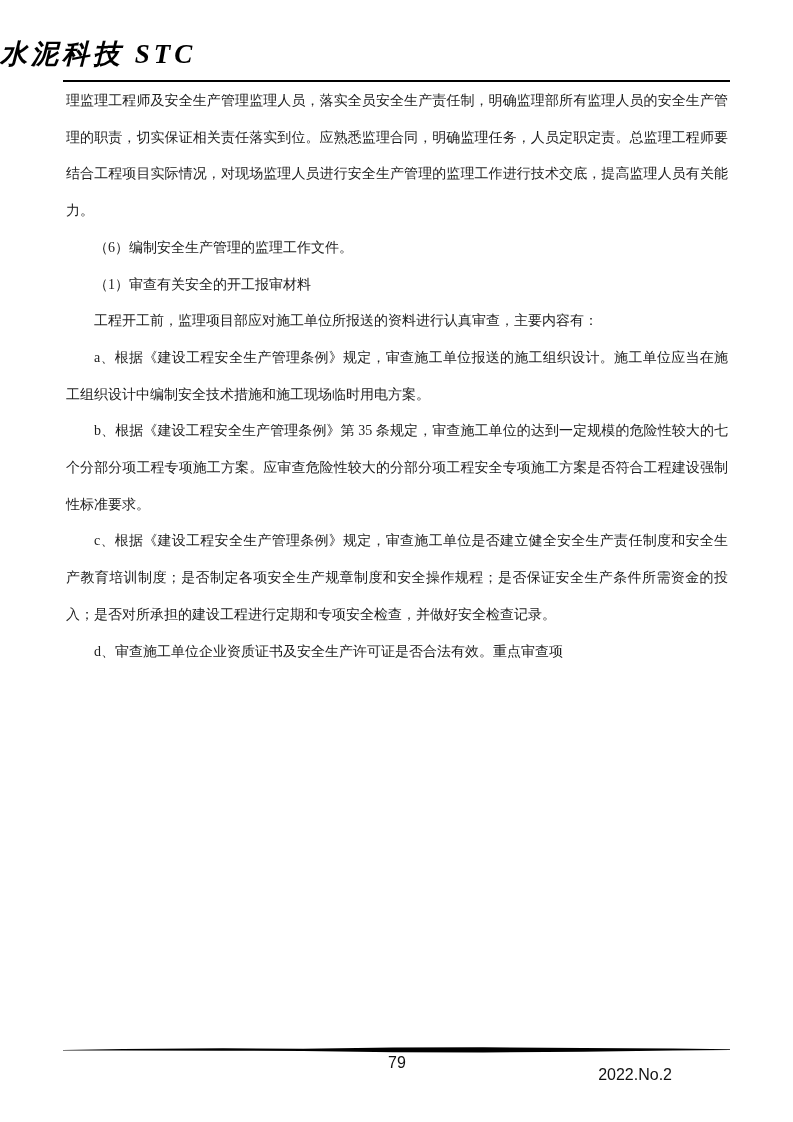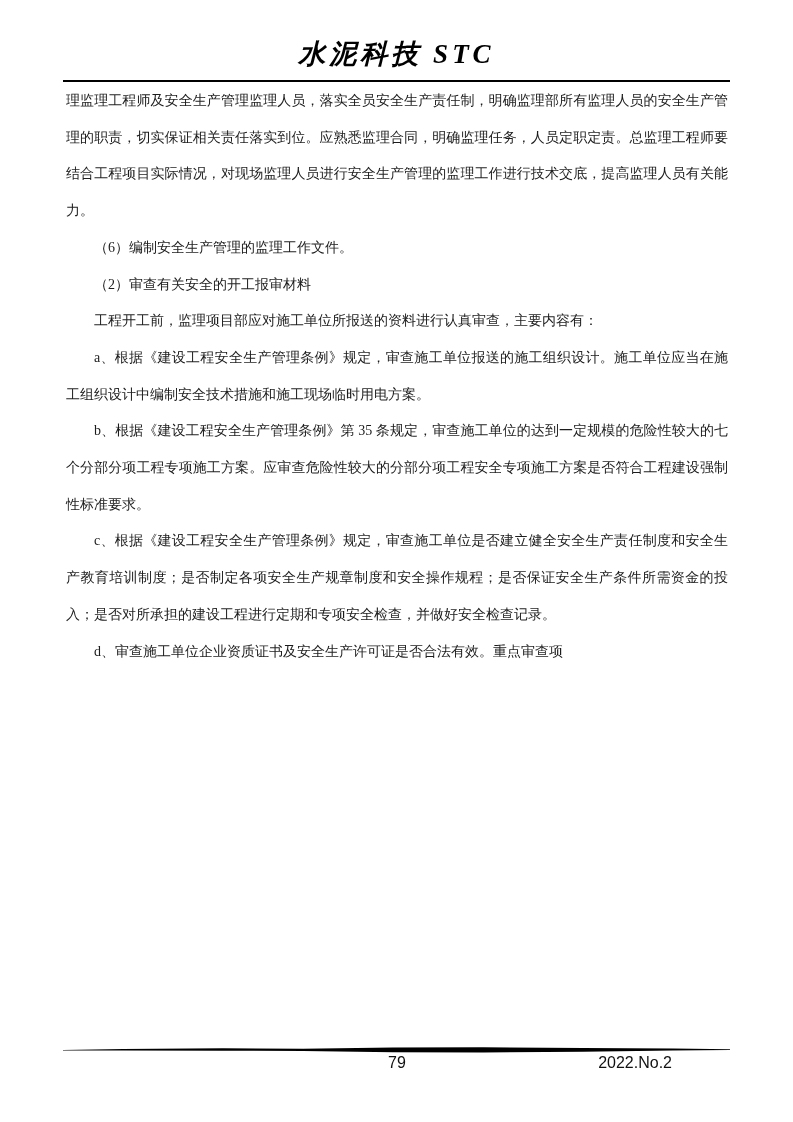--- a/index.html
+++ b/index.html
@@ -16,21 +16,21 @@
     font-family: "Liberation Serif", serif;
     overflow: hidden;
     margin: 0 auto;
   }
   
   .journal-title {
     position: absolute;
     top: 36px;
     left: 0;
     width: 100%;
-    text-align: center;
+    text-align: left;
     font-size: 27px;
     font-style: italic;
     font-weight: 600;
     letter-spacing: 4px;
     color: #000000;
   }
   .header-rule {
     position: absolute;
     top: 80px;
     left: 63px;
@@ -78,35 +78,35 @@
   }
   .page-number {
     position: absolute;
     left: 0;
     right: 0;
     text-align: center;
   }
   .issue-number {
     position: absolute;
     right: 56px;
-    top: 0;
+    top: 12px;
   }
 </style>
 </head>
 <body>
 
 <div class="page">
 
   <div class="journal-title">水泥科技 STC</div>
   <div class="header-rule"></div>
 
   <main class="doc-body" id="paragraph-container">
       <p class="">理监理工程师及安全生产管理监理人员，落实全员安全生产责任制，明确监理部所有监理人员的安全生产管理的职责，切实保证相关责任落实到位。应熟悉监理合同，明确监理任务，人员定职定责。总监理工程师要结合工程项目实际情况，对现场监理人员进行安全生产管理的监理工作进行技术交底，提高监理人员有关能力。</p>
       <p class="indent">（6）编制安全生产管理的监理工作文件。</p>
-      <p class="indent">（2）审查有关安全的开工报审材料</p>
+      <p class="indent">（1）审查有关安全的开工报审材料</p>
       <p class="indent">工程开工前，监理项目部应对施工单位所报送的资料进行认真审查，主要内容有：</p>
       <p class="indent">a、根据《建设工程安全生产管理条例》规定，审查施工单位报送的施工组织设计。施工单位应当在施工组织设计中编制安全技术措施和施工现场临时用电方案。</p>
       <p class="indent">b、根据《建设工程安全生产管理条例》第 35 条规定，审查施工单位的达到一定规模的危险性较大的七个分部分项工程专项施工方案。应审查危险性较大的分部分项工程安全专项施工方案是否符合工程建设强制性标准要求。</p>
       <p class="indent">c、根据《建设工程安全生产管理条例》规定，审查施工单位是否建立健全安全生产责任制度和安全生产教育培训制度；是否制定各项安全生产规章制度和安全操作规程；是否保证安全生产条件所需资金的投入；是否对所承担的建设工程进行定期和专项安全检查，并做好安全检查记录。</p>
       <p class="indent">d、审查施工单位企业资质证书及安全生产许可证是否合法有效。重点审查项</p>
     </main>
 
   <svg class="footer-rule" viewBox="0 0 667 7" preserveAspectRatio="none">
     <polygon fill="#000000" points="
       0,3.0 60,1.9 160,1.3 240,1.8 330,0.5 420,0.3 520,1.0 610,1.4 667,2.2

